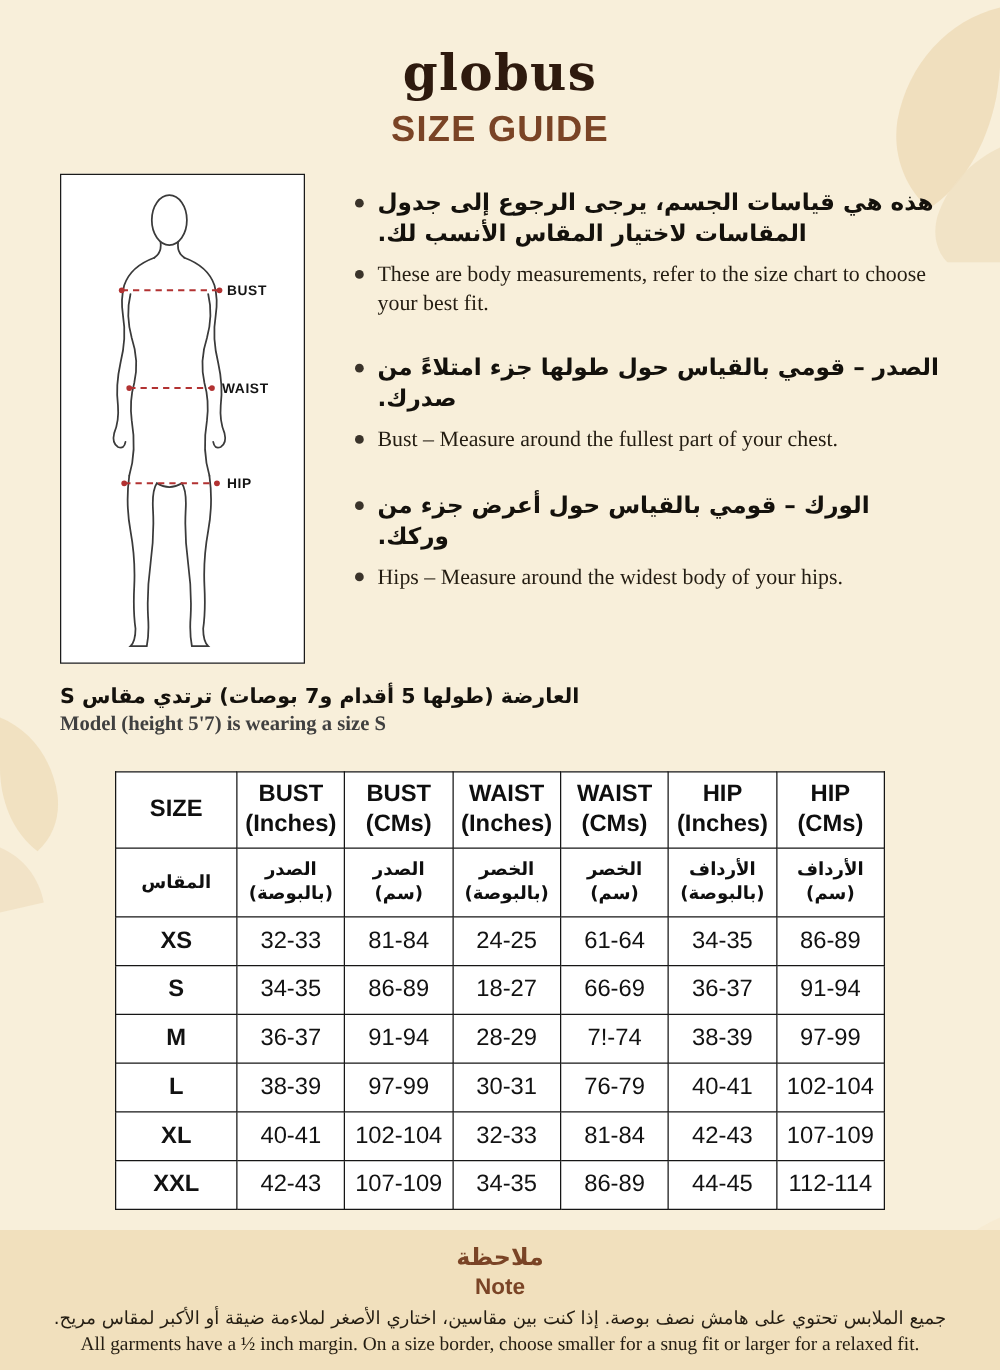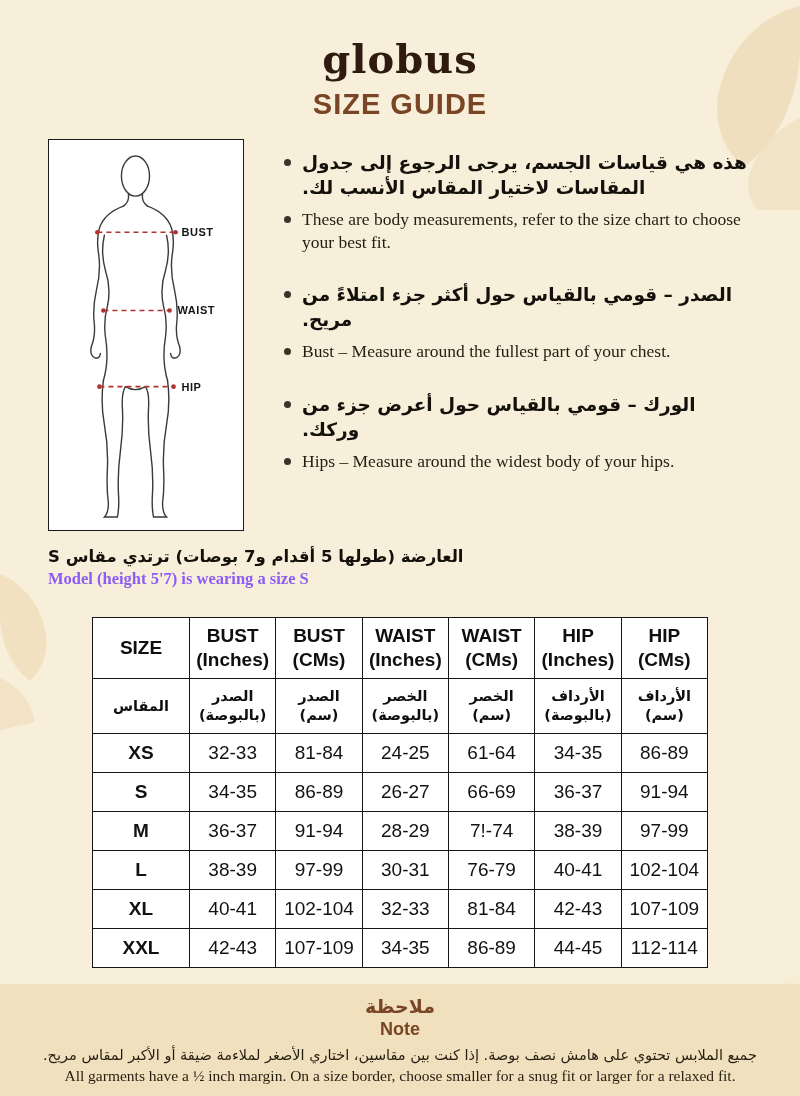--- a/index.html
+++ b/index.html
@@ -27,21 +27,21 @@
   .group{margin-bottom:30px;}
   .group:last-child{margin-bottom:0;}
   .line{display:flex; gap:11px; align-items:flex-start; margin-bottom:7px;}
   .line:last-child{margin-bottom:0;}
   .dot{flex:none; width:7px; height:7px; border-radius:50%; background:#3a332a; margin-top:8px;}
   .ar-text{direction:rtl; text-align:left; font-size:18.5px; font-weight:600; line-height:1.35; color:#14110c;}
   .en-text{font-family:"Liberation Serif", serif; font-size:17.5px; line-height:1.3; color:#241d12;}
 
   .model-note{margin:16px 0 0 48px; position:relative; z-index:2;}
   .model-ar{direction:rtl; text-align:left; font-size:16.5px; font-weight:600; color:#14110c;}
-  .model-en{margin-top:3px; font-family:"Liberation Serif", serif; font-weight:600; font-size:16.5px; color:#8b5cf6;}
+  .model-en{margin-top:3px; font-family:"Liberation Serif", serif; font-weight:600; font-size:16.5px; color:#404040;}
 
   .size-table{margin:28px auto 0; width:616px; border-collapse:collapse; table-layout:fixed; background:#fffdf8; position:relative; z-index:2;padding-left:20px;}
   .size-table th,.size-table td{border:1.4px solid #161616; text-align:center; vertical-align:middle; padding:0; background:#ffffff;}
   .hdr-en th{height:60px; font-family:"Liberation Sans", sans-serif; font-weight:700; font-size:19px; line-height:1.25; color:#0f0f0f;}
   .hdr-ar th{height:54px; direction:rtl; font-weight:700; font-size:14.5px; line-height:1.3; color:#0f0f0f;}
   .size-table tbody td{height:38px; font-family:"Liberation Sans", sans-serif; font-size:19px; color:#121212;}
   .size-table tbody td.size-cell{font-weight:700;}
   .sub{display:block;}
   .sub:empty{display:none;}
   .c-size{width:97px;}
@@ -116,21 +116,21 @@
           <div class="ar-text">هذه هي قياسات الجسم، يرجى الرجوع إلى جدول المقاسات لاختيار المقاس الأنسب لك.</div>
         </div>
         <div class="line">
           <span class="dot"></span>
           <div class="en-text">These are body measurements, refer to the size chart to choose your best fit.</div>
         </div>
       </div>
       <div class="group">
         <div class="line">
           <span class="dot"></span>
-          <div class="ar-text">الصدر – قومي بالقياس حول أكثر جزء امتلاءً من مريح.</div>
+          <div class="ar-text">الصدر – قومي بالقياس حول طولها جزء امتلاءً من صدرك.</div>
         </div>
         <div class="line">
           <span class="dot"></span>
           <div class="en-text">Bust – Measure around the fullest part of your chest.</div>
         </div>
       </div>
       <div class="group">
         <div class="line">
           <span class="dot"></span>
           <div class="ar-text">الورك – قومي بالقياس حول أعرض جزء من وركك.</div>
@@ -185,21 +185,21 @@
         <td>81-84</td>
         <td>24-25</td>
         <td>61-64</td>
         <td>34-35</td>
         <td>86-89</td>
       </tr>
       <tr>
         <td class="size-cell">S</td>
         <td>34-35</td>
         <td>86-89</td>
-        <td>26-27</td>
+        <td>18-27</td>
         <td>66-69</td>
         <td>36-37</td>
         <td>91-94</td>
       </tr>
       <tr>
         <td class="size-cell">M</td>
         <td>36-37</td>
         <td>91-94</td>
         <td>28-29</td>
         <td>7!-74</td>

